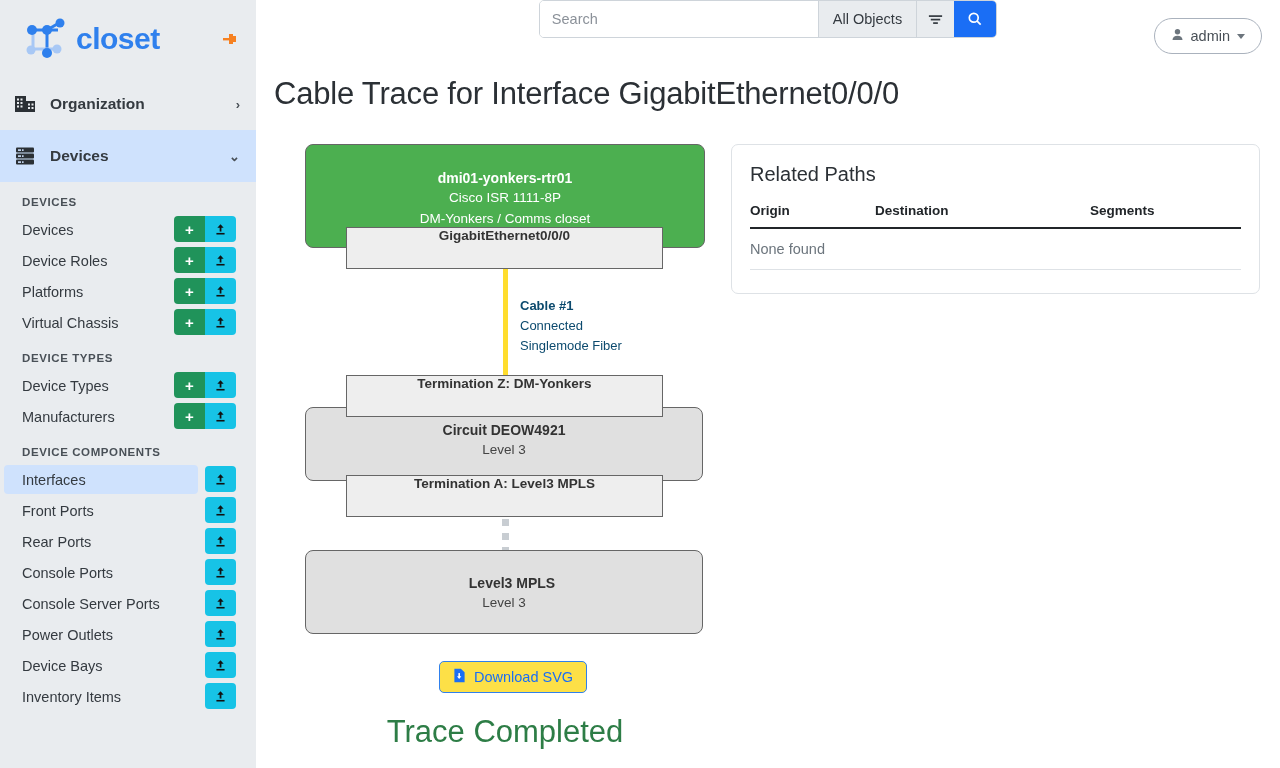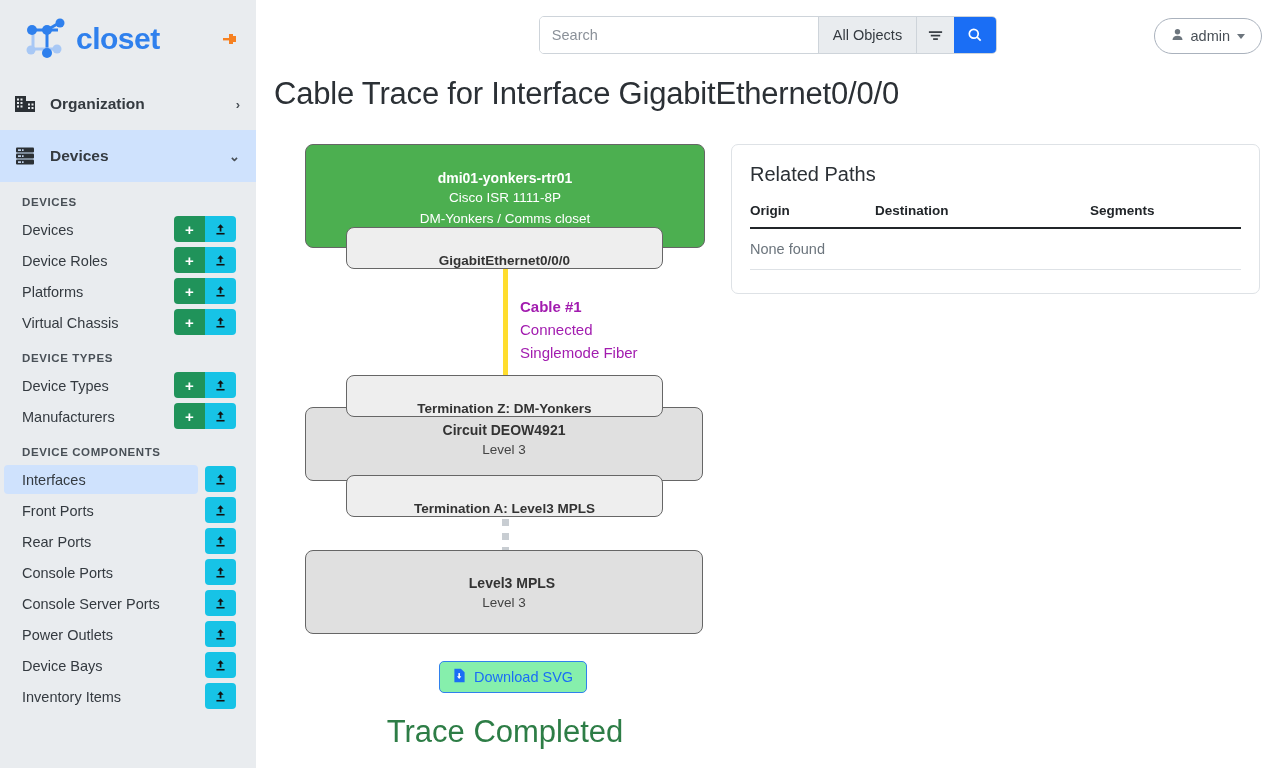--- a/index.html
+++ b/index.html
@@ -59,21 +59,21 @@
     width: 31px; height: 26px; display: flex; align-items: center; justify-content: center;
     color: #fff; cursor: pointer;
   }
   .mini-add { background: #20935a; border-radius: 4px 0 0 4px; font-size: 15px; line-height: 1; font-weight: 600; }
   .mini-up  { background: #17c3e6; border-radius: 0 4px 4px 0; }
   .mini-up.solo { border-radius: 4px; }
 
   
   .main { flex: 1 1 auto; height: 768px; position: relative; background: #fff; overflow: hidden; }
 
-  .topbar { height: 70px; display: flex; align-items: flex-end; padding: 16px 18px; }
+  .topbar { height: 70px; display: flex; align-items: flex-start; padding: 0 18px; }
   .search-wrap { display: flex; margin-left: auto; margin-right: auto; }
   .search-box { display: flex; height: 38px; border: 1px solid #ced4da; border-radius: 5px; overflow: hidden; }
   .search-input {
     width: 278px; border: 0; outline: 0; padding: 0 12px; font-size: 14.5px;
     font-family: "Liberation Sans", sans-serif; color: #212529; background: #fff;
   }
   .search-input::placeholder { color: #8b9199; }
   .obj-select {
     display: flex; align-items: center; padding: 0 14px; background: #e9ecef;
     font-size: 14.5px; color: #343a40; border-left: 1px solid #ced4da; cursor: pointer; white-space: nowrap;
@@ -102,27 +102,27 @@
   
   .trace { position: relative; width: 400px; flex: 0 0 400px; }
   .node {
     border: 1px solid #666; border-radius: 8px;
     text-align: center; position: relative;
   }
   .node-device { background: #4caf50; height: 104px; padding-top: 23px; }
   .node-device .n1 { color: #fff; font-size: 14px; font-weight: 700; line-height: 1.45; }
   .node-device .n2, .node-device .n3 { color: #fff; font-size: 13.5px; line-height: 1.5; }
   .term {
-    background: #eeeeee; border: 1px solid #666; border-radius: 8px;
-    height: 42px; display: flex; align-items: flex-end; justify-content: center;
+    background: #eeeeee; border: 1px solid #666; border-radius: 0;
+    height: 42px; display: flex; align-items: flex-start; justify-content: center;
     font-size: 13.5px; font-weight: 700; color: #333;
     position: absolute; left: 41px; width: 317px; z-index: 3;
   }
   .cable-line { position: absolute; width: 5px; background: #ffdd2d; left: 198px; }
-  .cable-label { position: absolute; left: 215px; font-size: 15px; color: #a21caf; line-height: 1.52; }
+  .cable-label { position: absolute; left: 215px; font-size: 13px; color: #0c4a6e; line-height: 1.52; }
   .cable-label b { font-weight: 700; }
   .circuit {
     position: absolute; left: 0; width: 398px; height: 74px;
     background: #e0e0e0; border: 1px solid #666; border-radius: 8px;
     text-align: center; padding-top: 12px;
   }
   .circuit .c1 { font-size: 14px; font-weight: 700; color: #333; line-height: 1.45; }
   .circuit .c2 { font-size: 13.5px; color: #444; line-height: 1.55; }
   .dotted { position: absolute; left: 197px; width: 7px; }
   .dotted i { display: block; width: 7px; height: 7px; background: #c8cdd2; margin-bottom: 7px; }
@@ -132,21 +132,21 @@
     text-align: center; padding-top: 22px;
   }
   .node-end .e1 { font-size: 14px; font-weight: 700; color: #333; line-height: 1.45; padding-left: 16px; }
   .node-end .e2 { font-size: 13.5px; color: #444; line-height: 1.55; }
 
   .dl-btn {
     position: absolute; left: 134px; top: 517px;
     display: flex; align-items: center; gap: 8px;
     height: 32px; padding: 0 13px;
     border: 1px solid #2f80ed; border-radius: 5px;
-    color: #1a6ef5; font-size: 14.5px; background: #86efac; cursor: pointer;
+    color: #1a6ef5; font-size: 14.5px; background: #fde047; cursor: pointer;
   }
   .trace-done {
     position: absolute; top: 570px; left: 0; width: 400px; text-align: center;
     font-size: 31px; color: #2d7d46; font-weight: 400;
   }
 
   
   .card {
     flex: 1 1 auto; max-width: 568px; height: 150px;
     border: 1px solid #dee2e6; border-radius: 7px; background: #fff;

